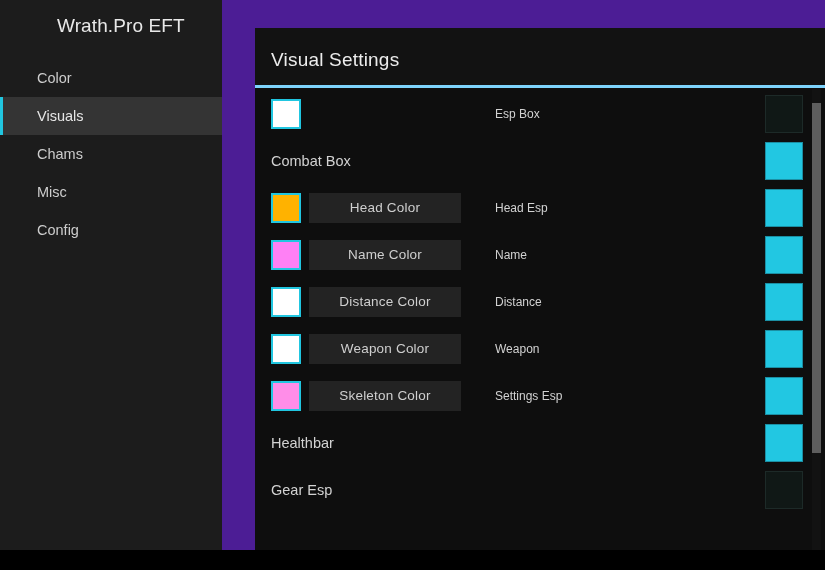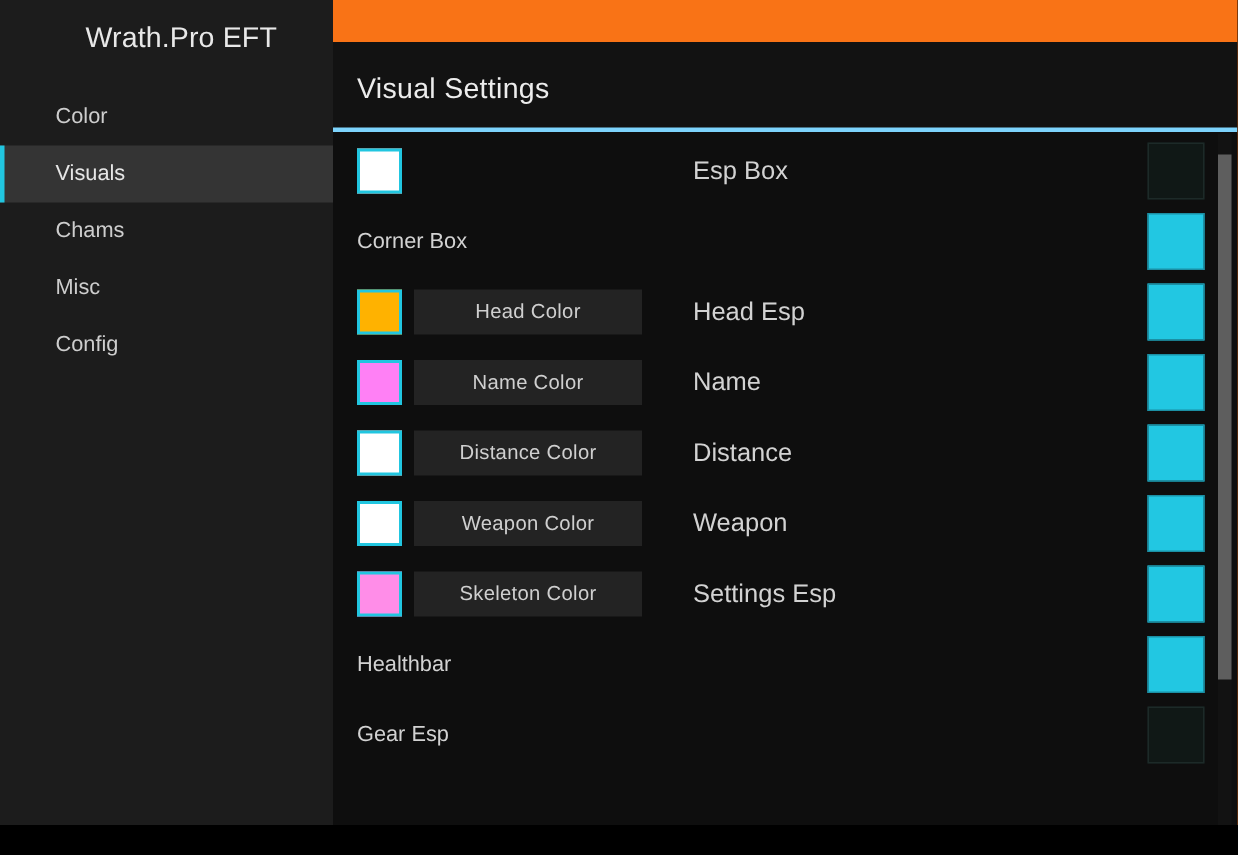--- a/index.html
+++ b/index.html
@@ -15,23 +15,24 @@
     font-family: "Liberation Sans", "DejaVu Sans", sans-serif;
     -webkit-font-smoothing: antialiased;
   }
 
   #app-window {
     position: absolute;
     left: 0;
     top: 0;
     width: 825px;
     height: 550px;
-    background: #f97316;
+    background: #4c1d95;
     display: flex;
     overflow: hidden;
+    gap: 33px;
   }
 
   
   #sidebar {
     width: 222px;
     min-width: 222px;
     height: 550px;
     background: #1c1c1c;
     position: relative;
     overflow: hidden;
@@ -164,21 +165,21 @@
     color: #d2d2d2;
     font-size: 14.5px;
     padding-left: 16px;
     white-space: nowrap;
   }
 
   .right-label {
     position: absolute;
     left: 240px;
     color: #d2d2d2;
-    font-size: 17px;
+    font-size: 12px;
     white-space: nowrap;
   }
 
   .toggle-box {
     position: absolute;
     right: 22px;
     width: 38px;
     height: 38px;
     box-sizing: border-box;
     cursor: pointer;
@@ -246,21 +247,21 @@
     <div id="rows-viewport">
       <div id="rows-inner">
           <div class="setting-row">
             <div class="swatch-slot">
               <div class="color-swatch" style="background: rgb(255, 255, 255);"></div>
             </div>
             <div class="right-label">Esp Box</div>
             <div class="toggle-box off"></div>
           </div>
           <div class="setting-row">
-            <div class="left-label">Corner Box</div>
+            <div class="left-label">Combat Box</div>
             <div class="toggle-box on"></div>
           </div>
           <div class="setting-row">
             <div class="swatch-slot">
               <div class="color-swatch" style="background: rgb(255, 178, 0);"></div>
             </div>
             <div class="color-button">
               <span>Head Color</span>
             </div>
             <div class="right-label">Head Esp</div>

